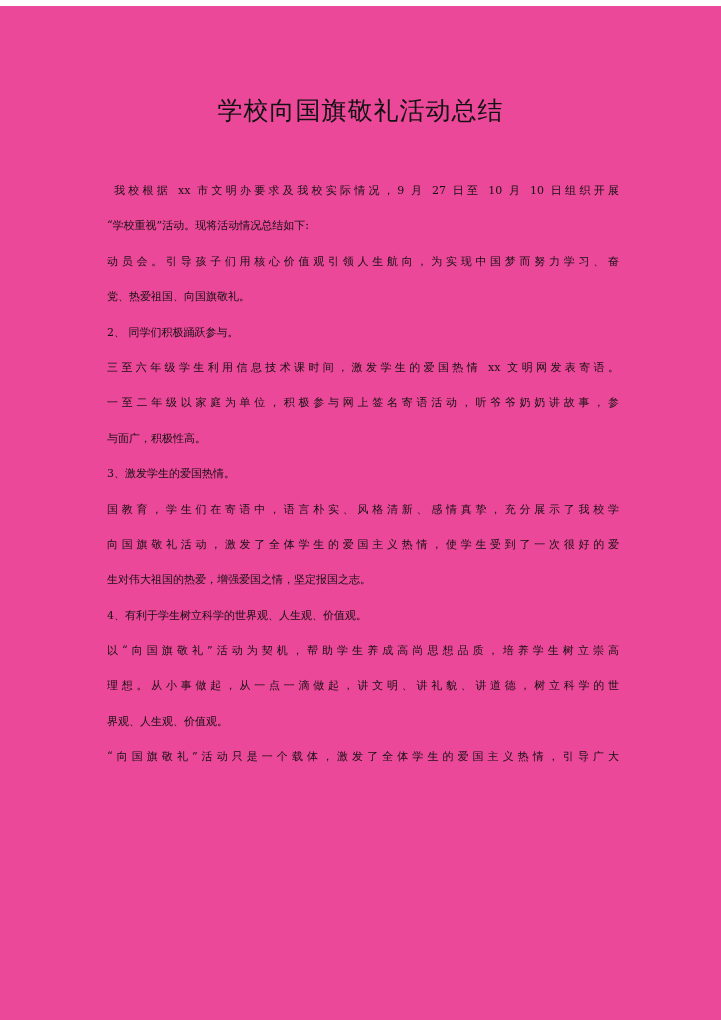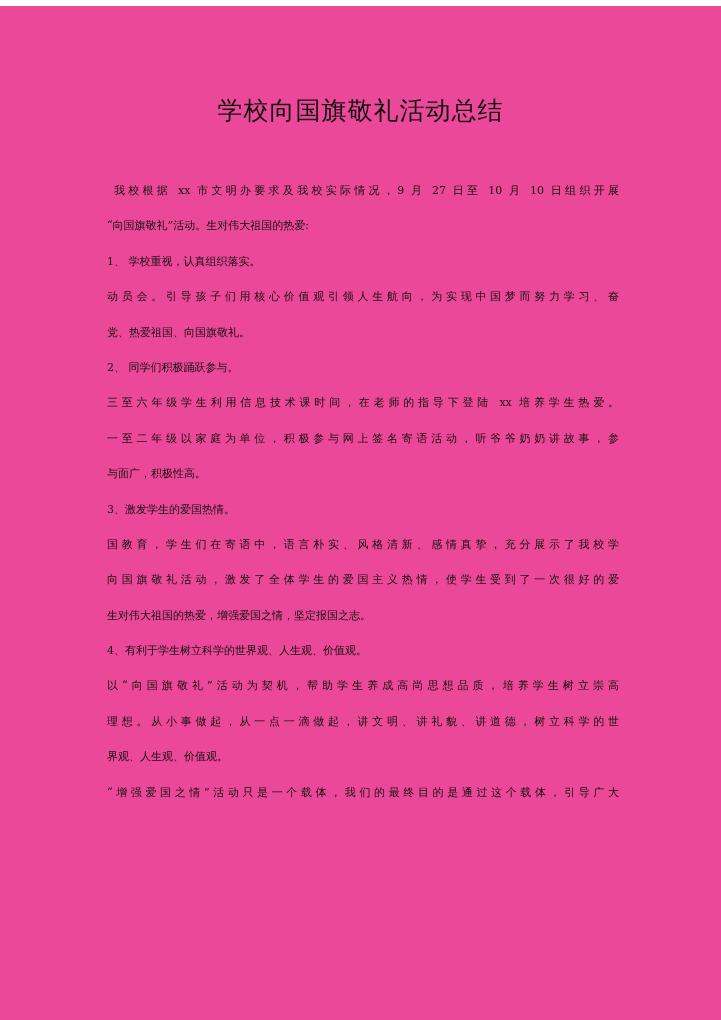--- a/index.html
+++ b/index.html
@@ -15,31 +15,30 @@
   .line.last { text-align-last: left; }
   .indent { padding-left: 7px; }
 </style>
 </head>
 <body>
 
 <div class="page">
   <div class="title">学校向国旗敬礼活动总结</div>
   <div class="body">
     <div class="line indent">我校根据 xx 市文明办要求及我校实际情况，9 月 27 日至 10 月 10 日组织开展</div>
-    <div class="line last">“向国旗敬礼”活动。生对伟大祖国的热爱:</div>
-    <div class="line last">1、  学校重视，认真组织落实。</div>
+    <div class="line last">“学校重视”活动。现将活动情况总结如下:</div>
     <div class="line">动员会。引导孩子们用核心价值观引领人生航向，为实现中国梦而努力学习、奋</div>
     <div class="line last">党、热爱祖国、向国旗敬礼。</div>
     <div class="line last">2、  同学们积极踊跃参与。</div>
-    <div class="line">三至六年级学生利用信息技术课时间，在老师的指导下登陆 xx 培养学生热爱。</div>
+    <div class="line">三至六年级学生利用信息技术课时间，激发学生的爱国热情 xx 文明网发表寄语。</div>
     <div class="line">一至二年级以家庭为单位，积极参与网上签名寄语活动，听爷爷奶奶讲故事，参</div>
     <div class="line last">与面广，积极性高。</div>
     <div class="line last">3、激发学生的爱国热情。</div>
     <div class="line">国教育，学生们在寄语中，语言朴实、风格清新、感情真挚，充分展示了我校学</div>
     <div class="line">向国旗敬礼活动，激发了全体学生的爱国主义热情，使学生受到了一次很好的爱</div>
     <div class="line last">生对伟大祖国的热爱，增强爱国之情，坚定报国之志。</div>
     <div class="line last">4、有利于学生树立科学的世界观、人生观、价值观。</div>
     <div class="line">以“向国旗敬礼”活动为契机，帮助学生养成高尚思想品质，培养学生树立崇高</div>
     <div class="line">理想。从小事做起，从一点一滴做起，讲文明、讲礼貌、讲道德，树立科学的世</div>
     <div class="line last">界观、人生观、价值观。</div>
-    <div class="line">“增强爱国之情”活动只是一个载体，我们的最终目的是通过这个载体，引导广大</div>
+    <div class="line">“向国旗敬礼”活动只是一个载体，激发了全体学生的爱国主义热情，引导广大</div>
   </div>
 </div>
 
 </body></html>

